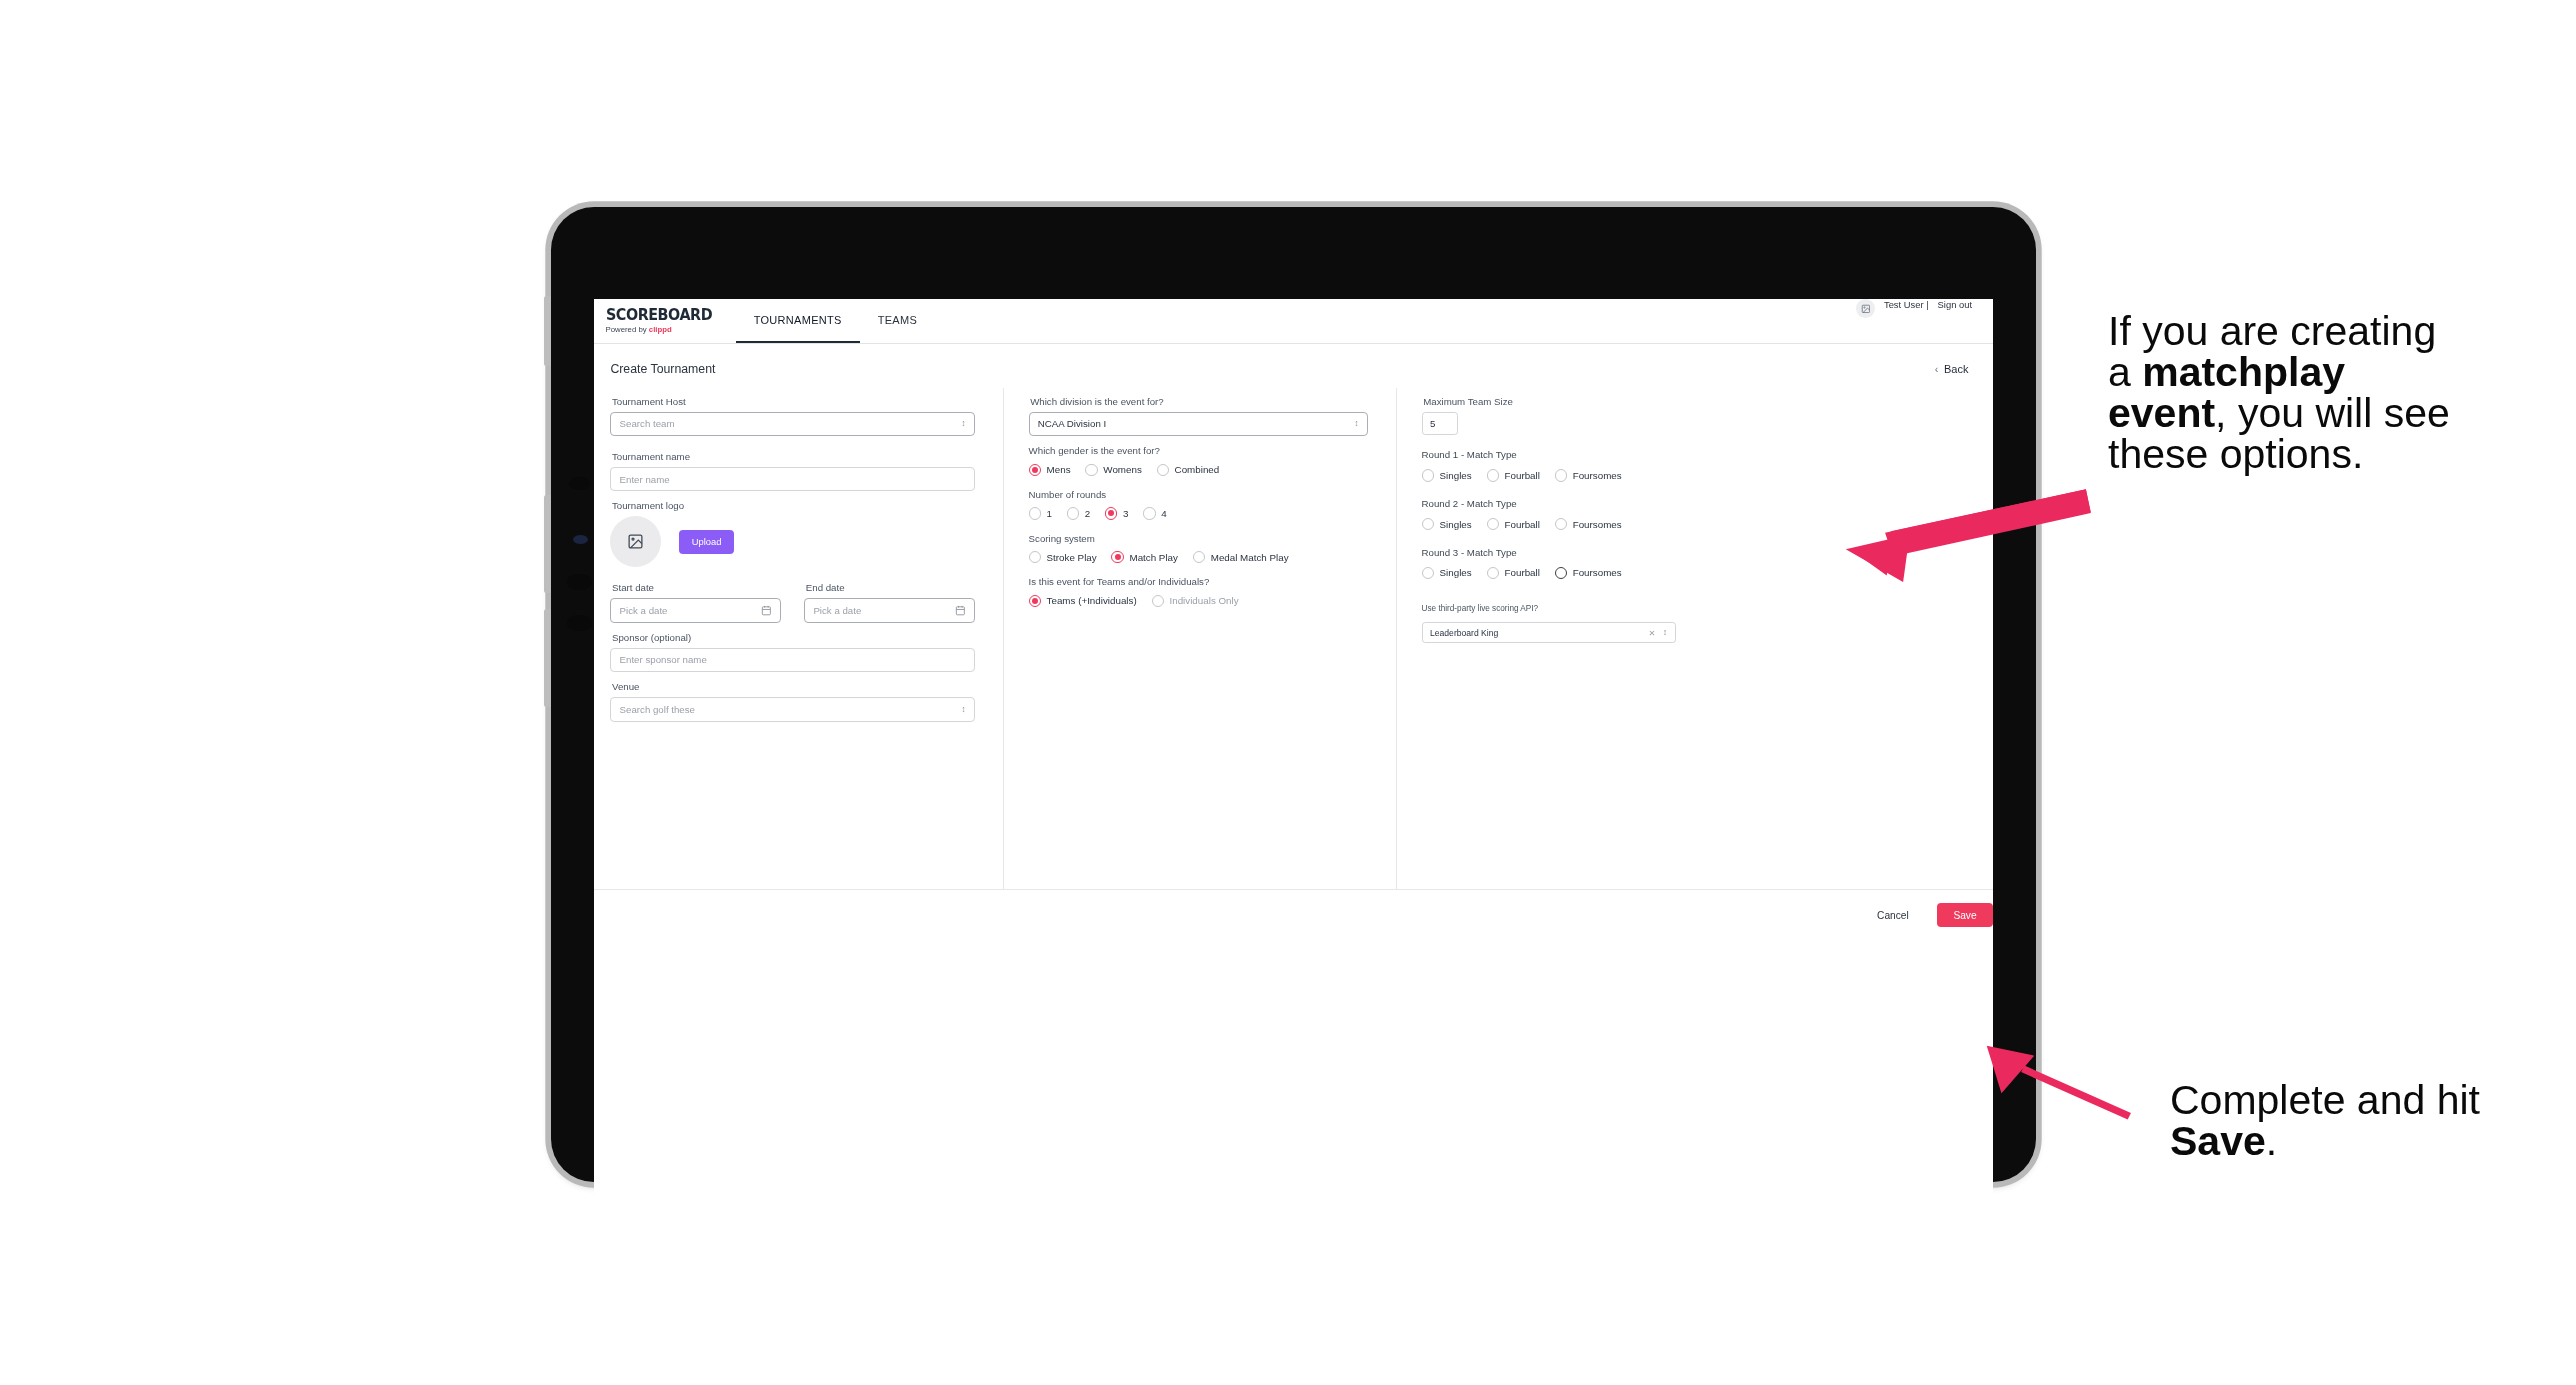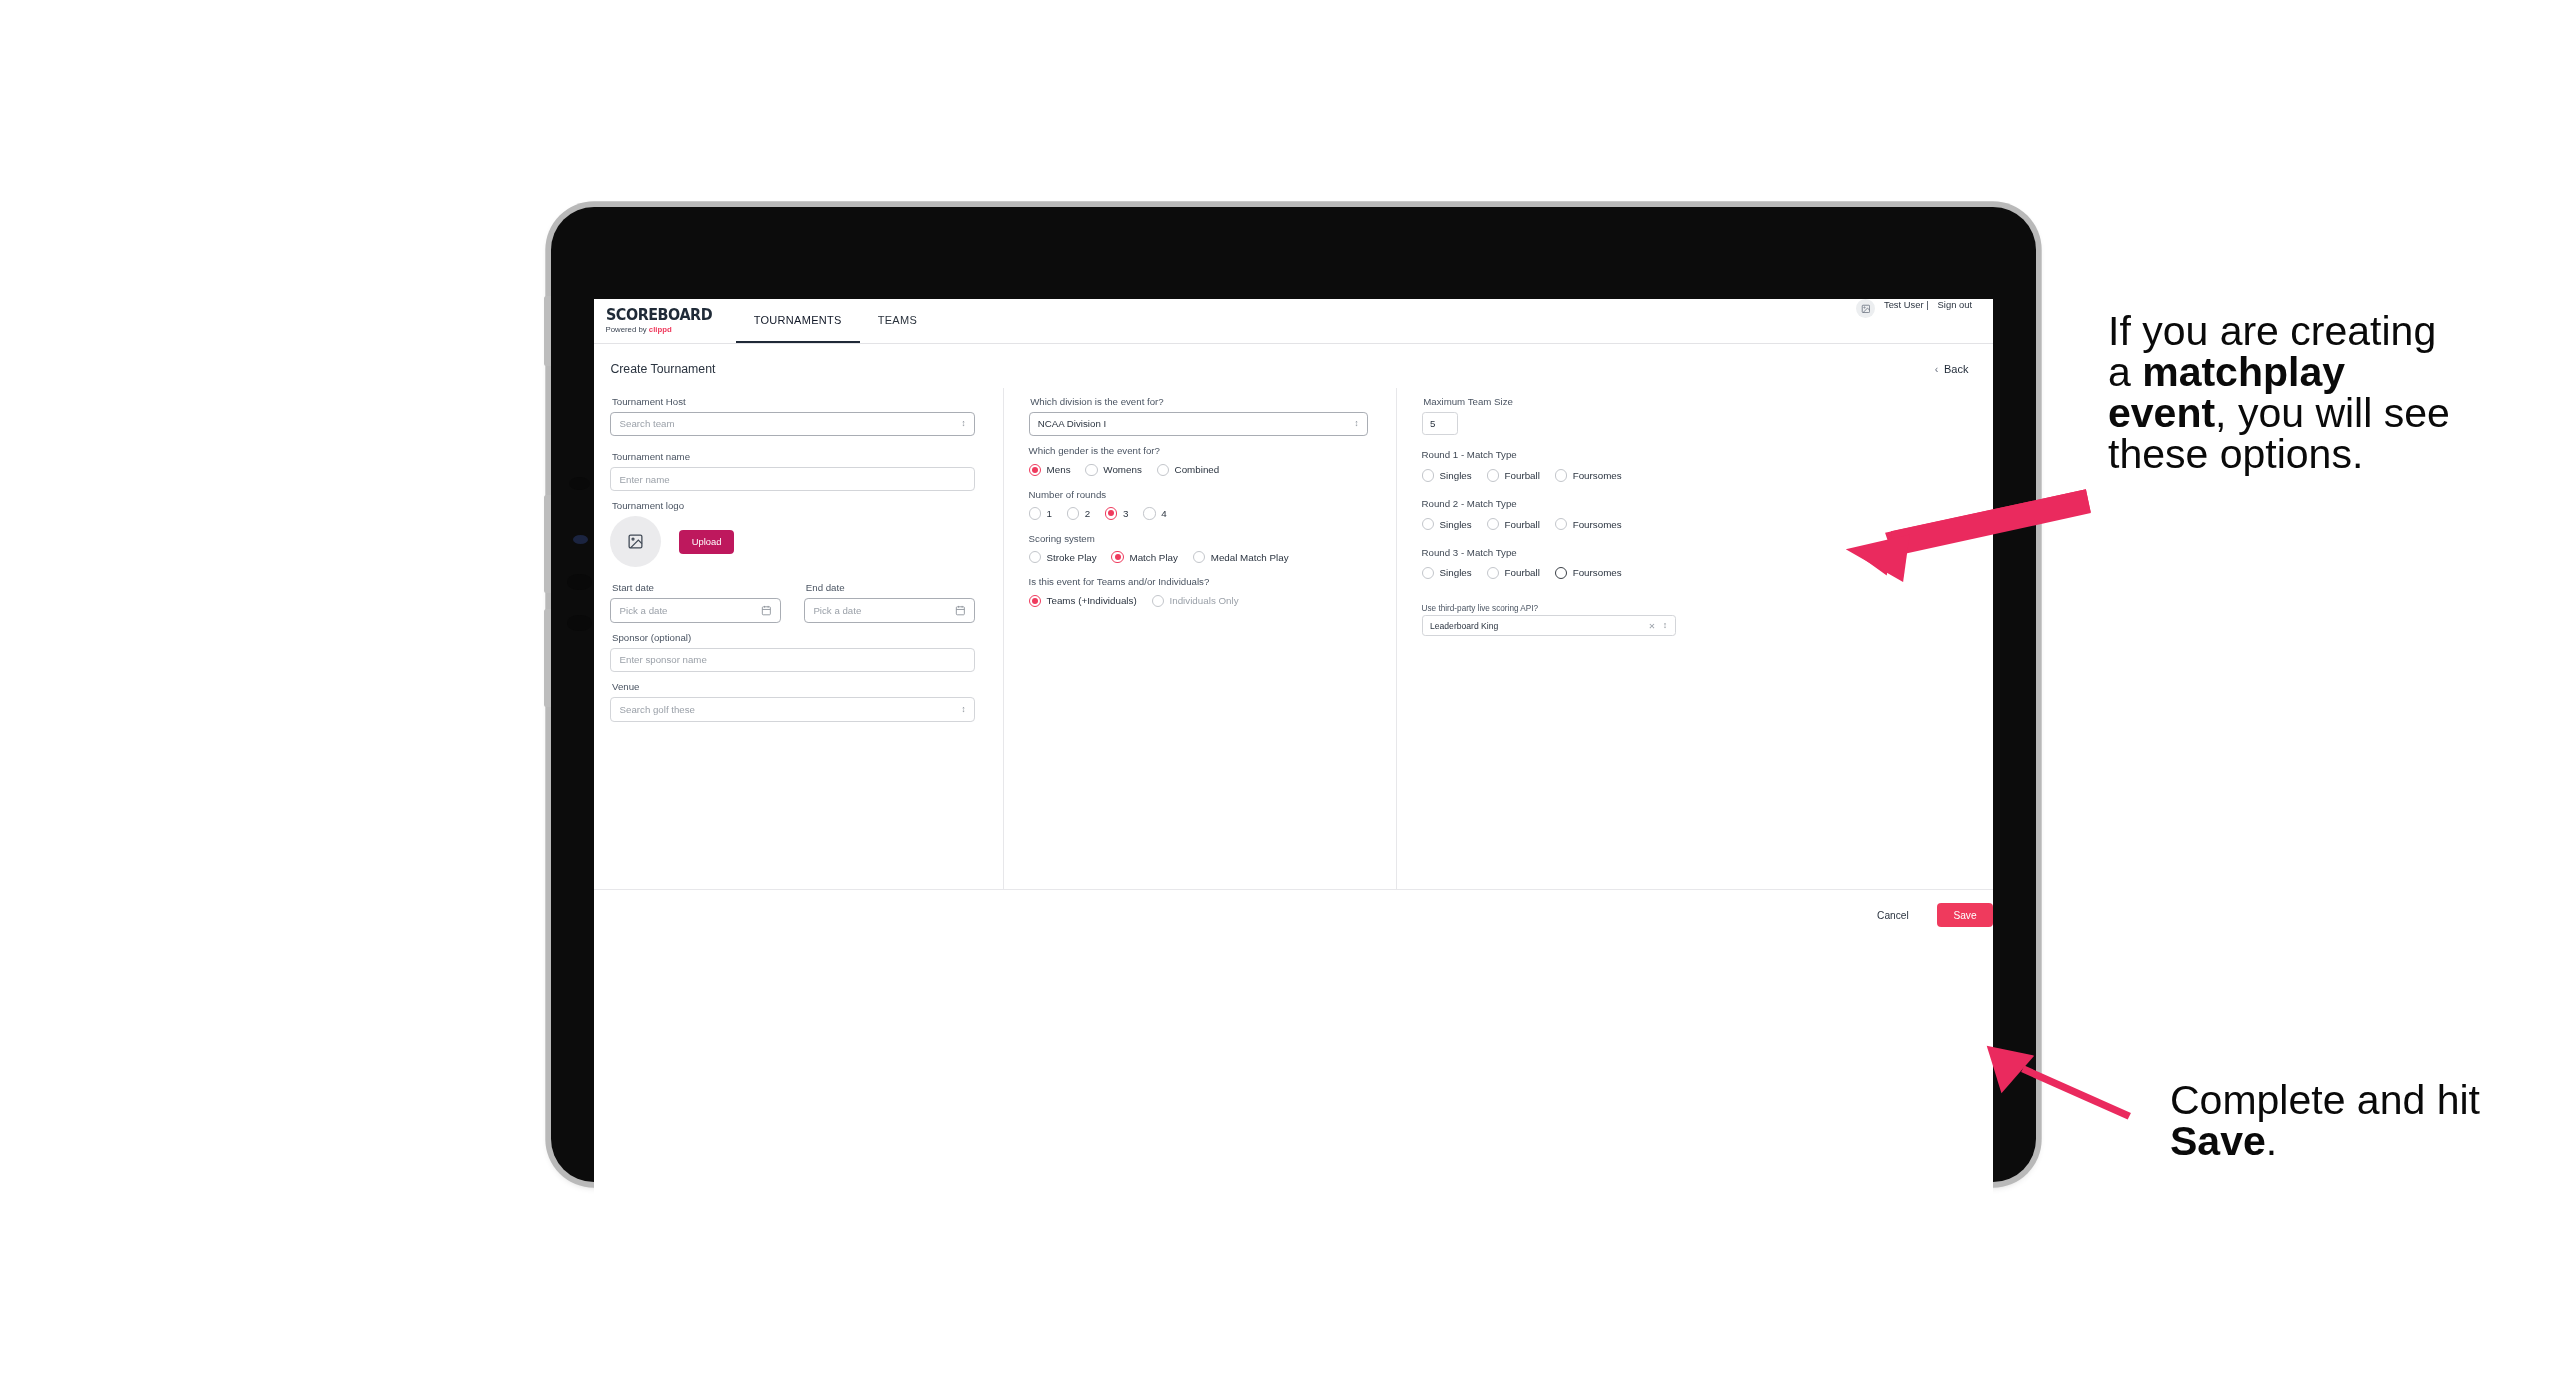--- a/index.html
+++ b/index.html
@@ -118,21 +118,21 @@
   .row2 > div { flex: 1; }
 
   
   .logo-row { display:flex; align-items:center; gap: 18px; margin-top: 3.3px; }
   .logo-circle {
     width: 51px; height: 51px; border-radius: 50%;
     background:#ebebed; display:flex; align-items:center; justify-content:center;
     color:#414a56;
   }
   .upload-btn {
-    background:#be185d; color:#fff; font-size: 9.4px;
+    background:#8b5cf6; color:#fff; font-size: 9.4px;
     padding: 6.6px 12.3px; border-radius: 4.1px; cursor:pointer;
   }
 
   
   .radio-row { display:flex; align-items:center; flex-wrap: nowrap; }
   .radio { display:flex; align-items:center; gap: 5.7px; margin-right: 14.8px; cursor:pointer; }
   .dot {
     width: 12.3px; height: 12.3px; border-radius: 50%;
     border: 1.3px solid #c3c6cb; background:#fff;
     display:flex; align-items:center; justify-content:center; flex: none;
@@ -147,21 +147,21 @@
   .rlabel.dim { color:#9ba1a9; }
 
   .qlabel { font-size: 9.7px; color:#4a5462; margin-bottom: 7.4px; }
   .blk { margin-bottom: 13px; }
 
   .num-input {
     width: 36px; height: 23px; border:0.8px solid #d3d5d9; border-radius: 3.3px;
     display:flex; align-items:center; padding-left:7.4px; font-size: 9.7px; color:#2b3440;
   }
 
-  .small-label { font-size: 8.2px; color:#4a5462; margin-bottom: 2px; }
+  .small-label { font-size: 8.2px; color:#4a5462; margin-bottom: 9px; }
   .api-input {
     height: 21px; border:0.8px solid #d3d5d9; border-radius:3.3px;
     display:flex; align-items:center; padding: 0 7.4px;
     font-size: 8.6px; color:#2b3440; width: 100%;
   }
   .api-input .tail { margin-left:auto; display:flex; align-items:center; gap:7.4px; color:#9ba1a9; font-size:8.2px;}
 
   .roundblk { margin-bottom: 7.4px; }
   .roundlabel { font-size: 9.7px; color:#3e4753; margin-bottom: 9px; }
 

